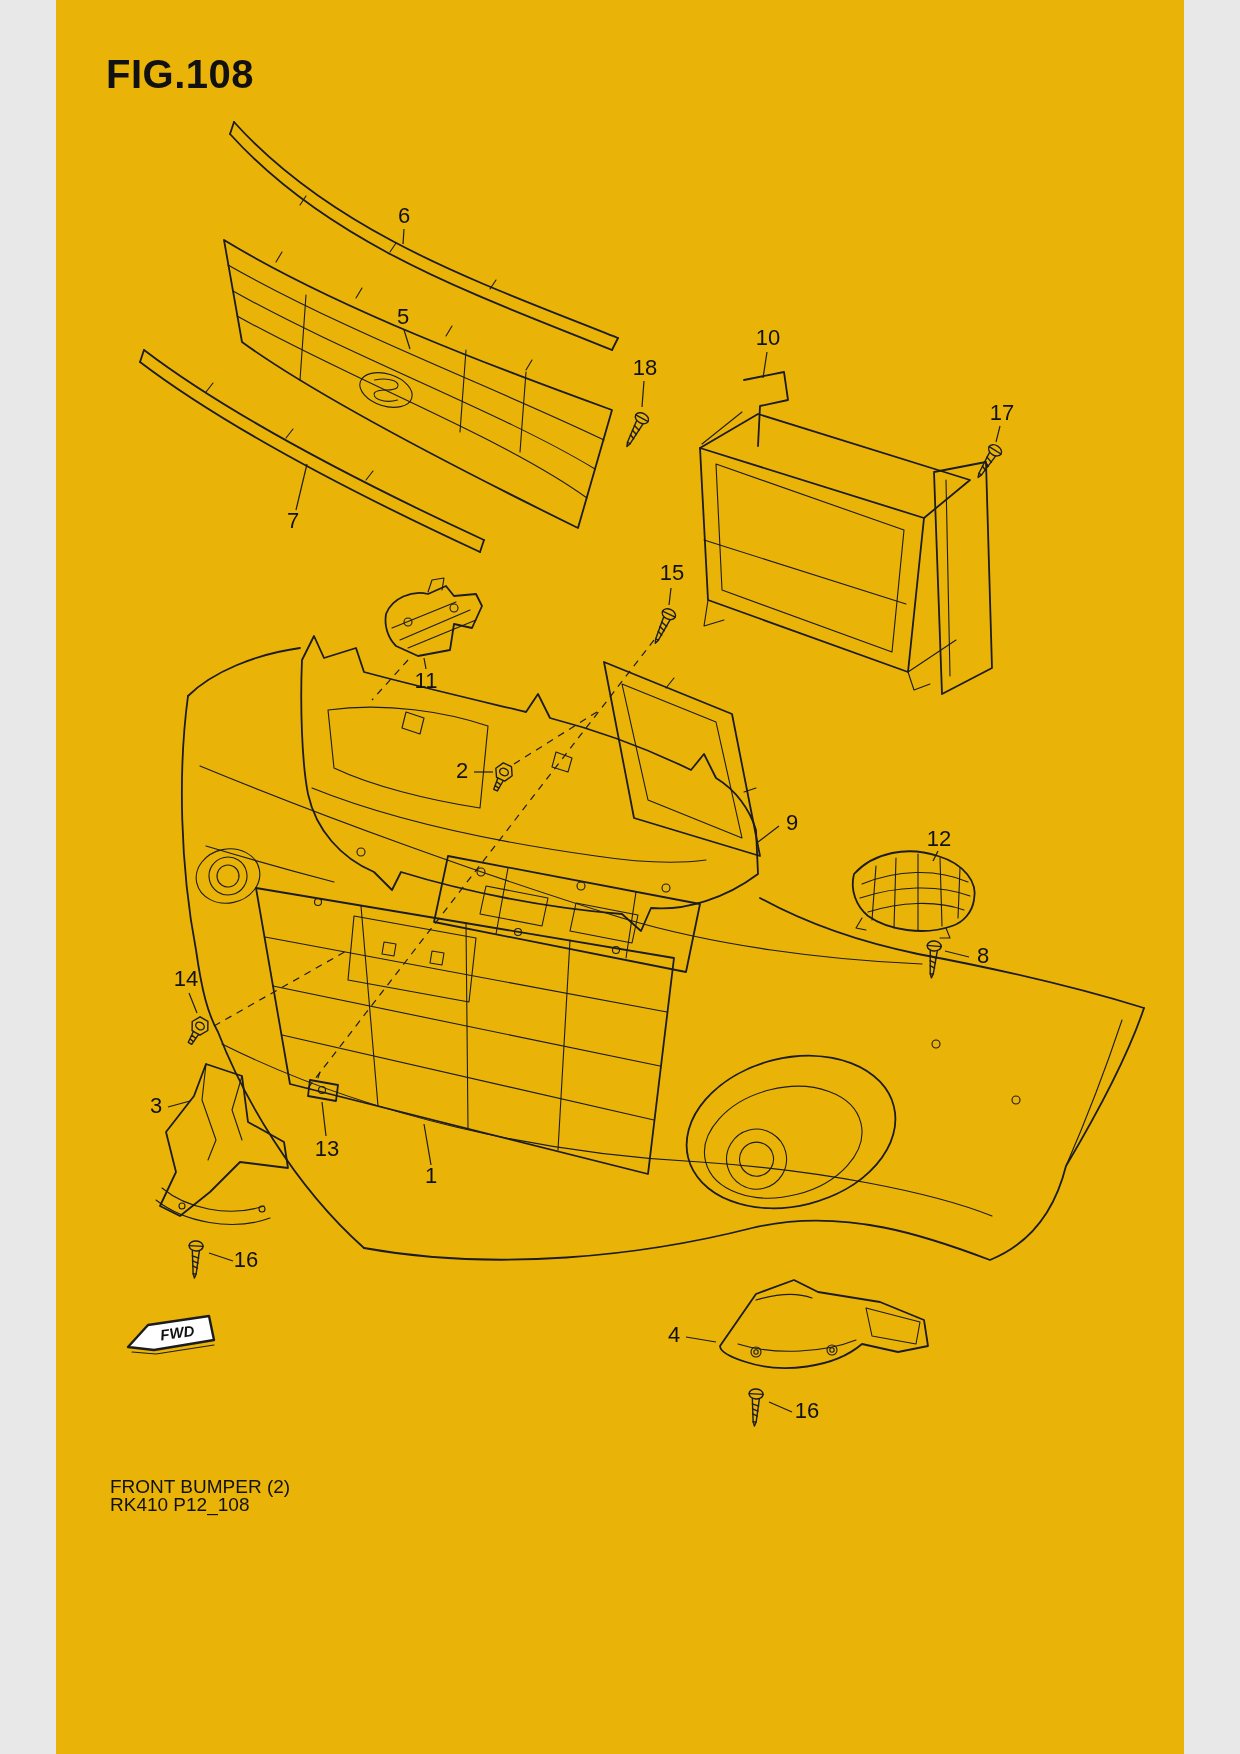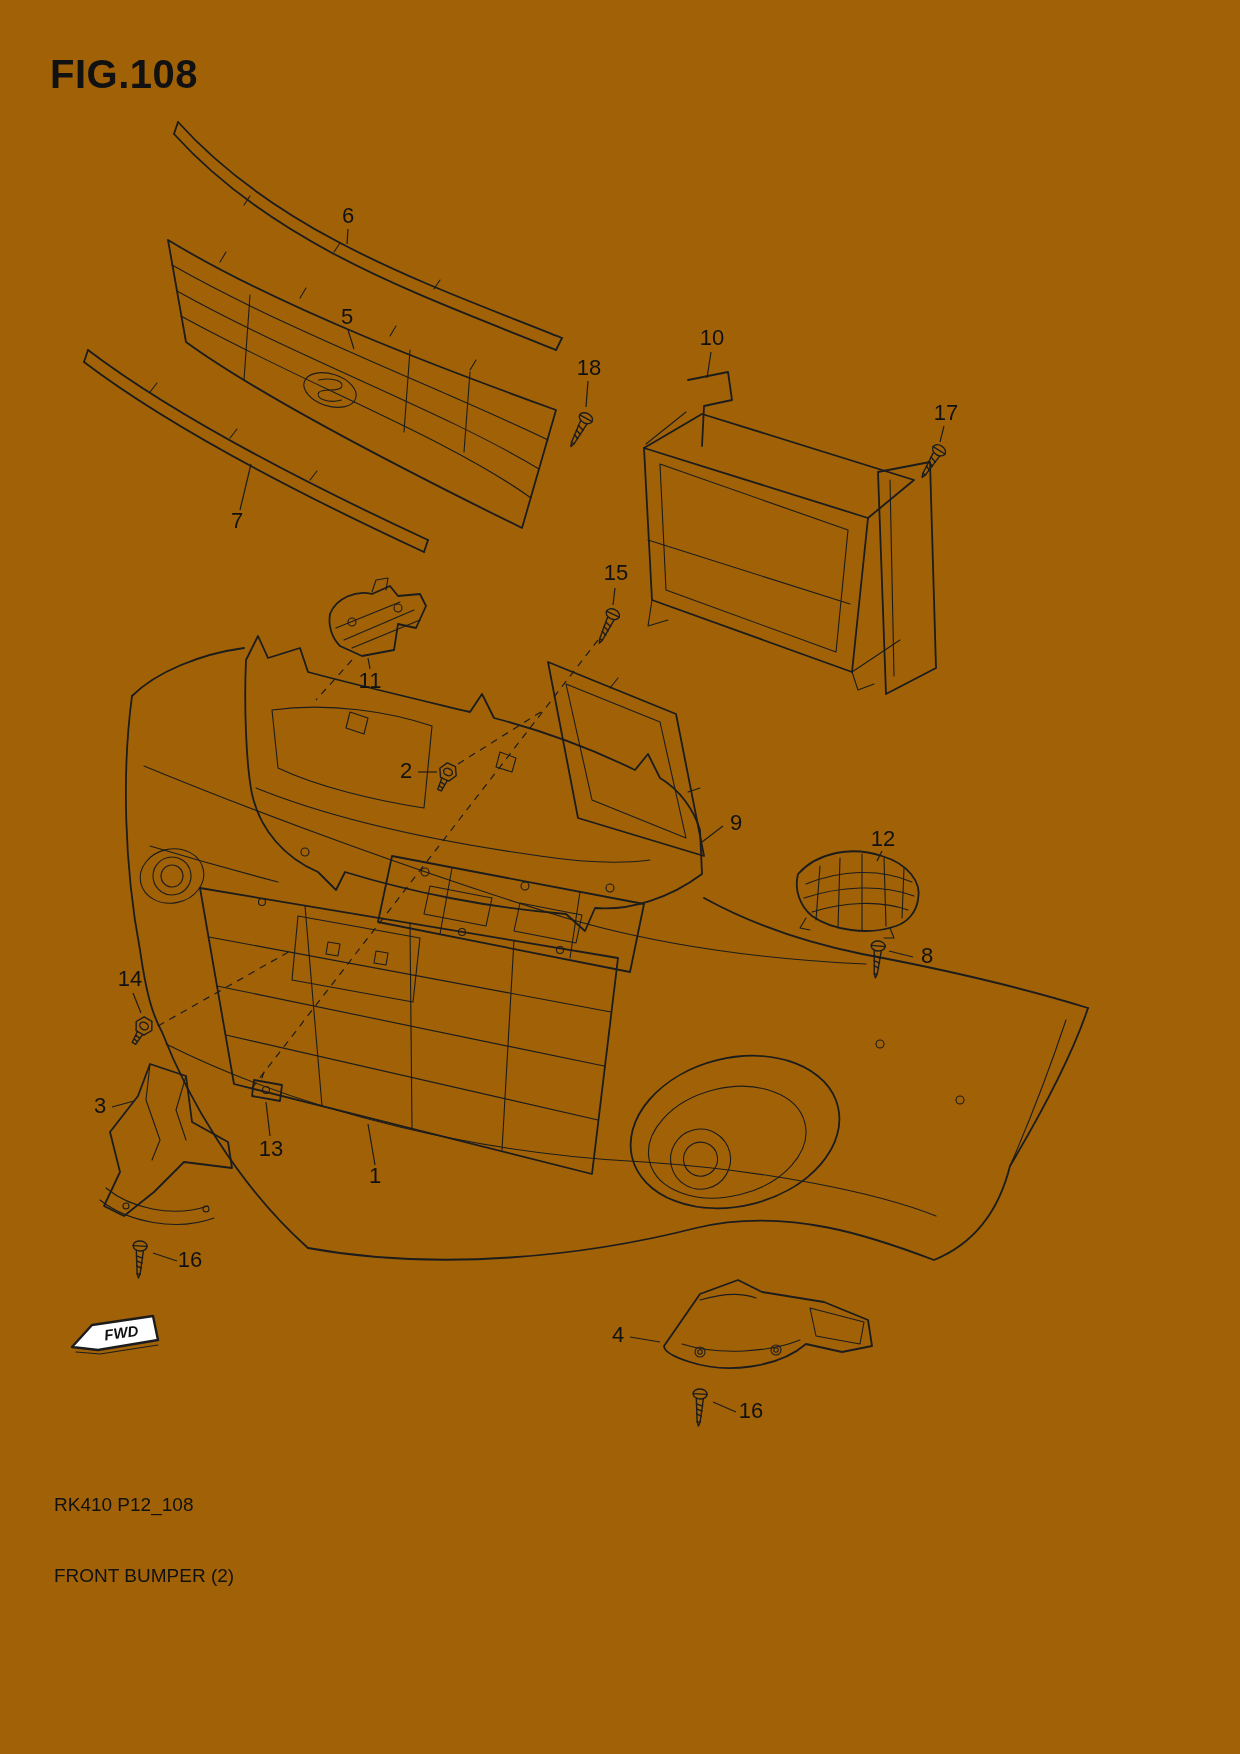--- a/index.html
+++ b/index.html
@@ -1,25 +1,25 @@
 <!DOCTYPE html>
 <html><head>
 <meta charset="utf-8">
 <style>
   html,body{margin:0;padding:0;background:#e8e8e8;}
   .page{
-    position:relative;width:1240px;height:1754px;background:#a16207;
+    position:relative;width:1128px;height:1754px;background:#eab308;
     font-family:"Liberation Sans",sans-serif;overflow:hidden;margin:0 auto;
   }
   .figure-title{
     position:absolute;left:50px;top:52px;font-size:40px;font-weight:bold;
     color:#111;letter-spacing:.5px;
   }
   .footer-code{position:absolute;left:54px;top:1494px;font-size:19px;color:#111;}
-  .footer-caption{position:absolute;left:54px;top:1565px;font-size:19px;color:#111;text-align:center;}
+  .footer-caption{position:absolute;left:54px;top:1476px;font-size:19px;color:#111;text-align:center;}
   svg.diagram{position:absolute;left:0;top:0;}
   .ln{fill:none;stroke:#1c1c1c;stroke-width:1.8;stroke-linecap:round;stroke-linejoin:round;}
   .thin{stroke-width:1.1;}
   .leader{fill:none;stroke:#1c1c1c;stroke-width:1.2;}
   .dash{fill:none;stroke:#1c1c1c;stroke-width:1.2;stroke-dasharray:7 6;}
   .callout{font-family:"Liberation Sans",sans-serif;font-size:22px;fill:#111;text-anchor:middle;}
   .fwdtxt{font-family:"Liberation Sans",sans-serif;font-size:15px;font-weight:bold;font-style:italic;fill:#111;text-anchor:middle;}
   .white{fill:#fff;}
 </style>
 </head>

